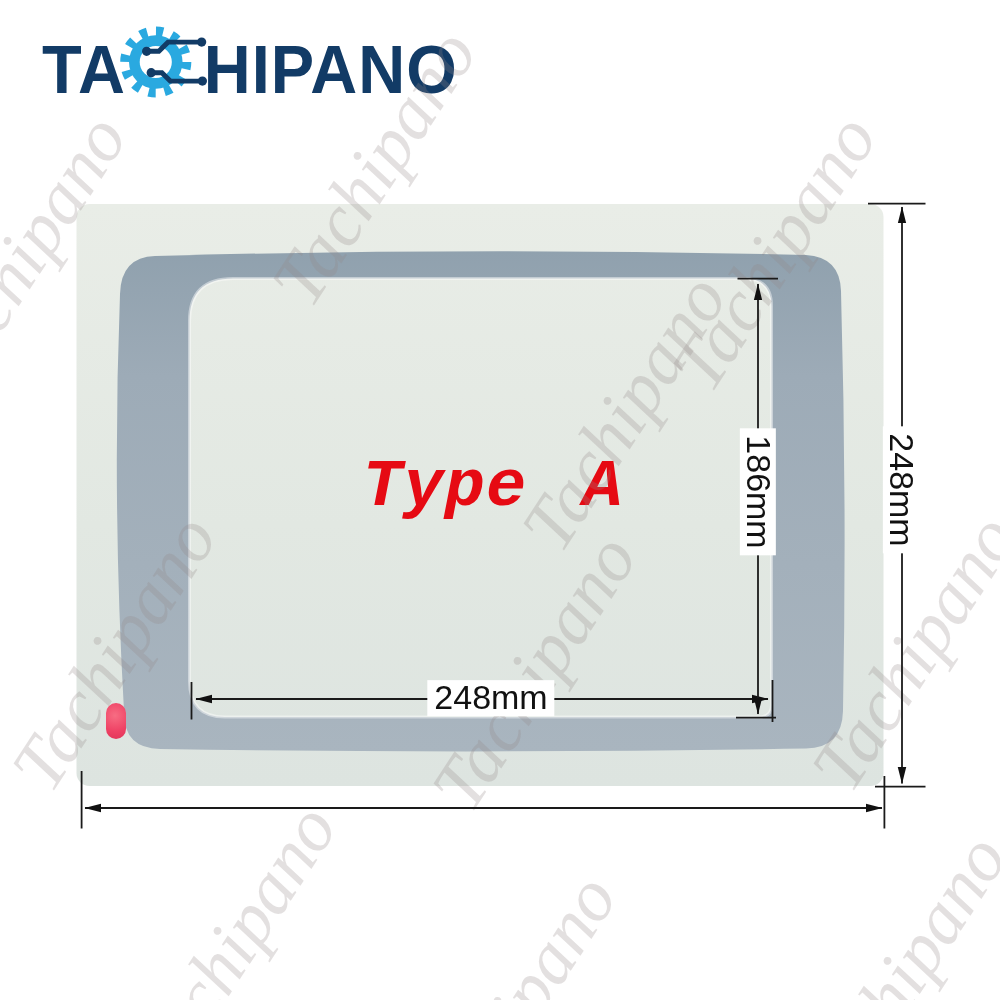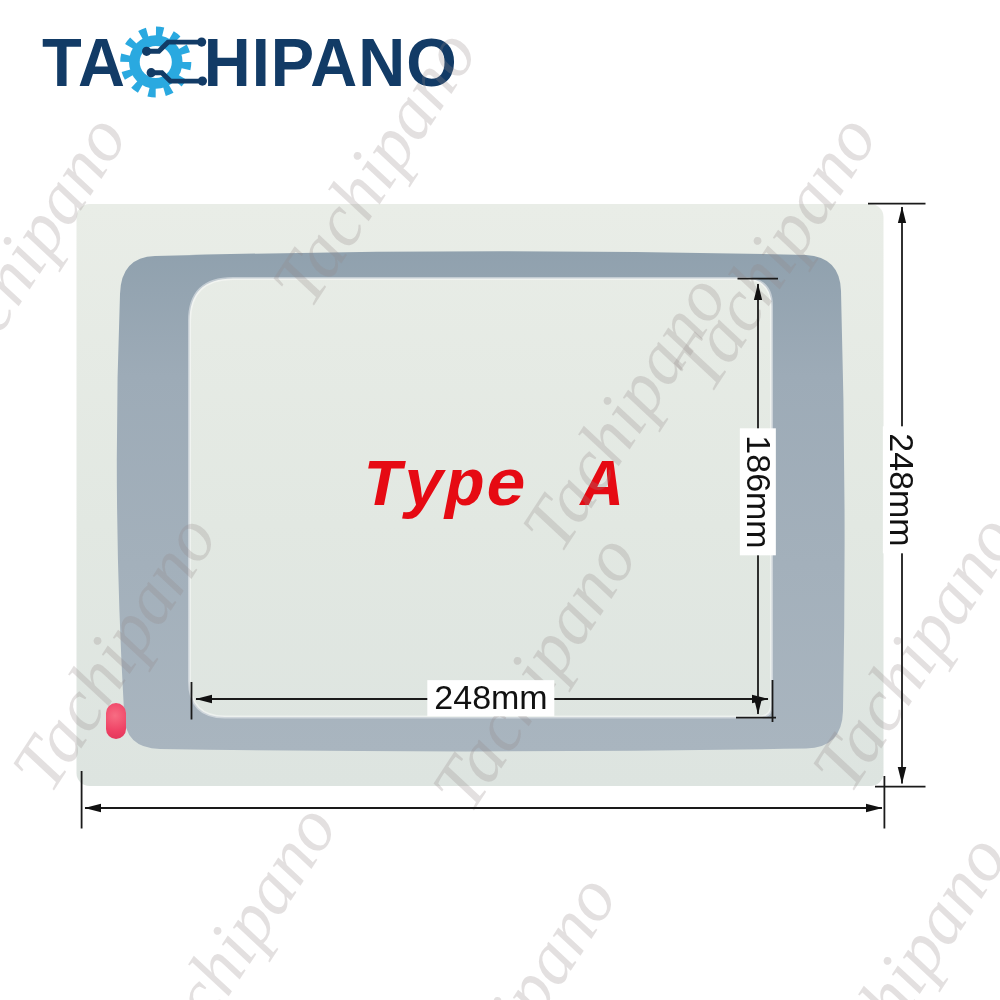--- a/index.html
+++ b/index.html
@@ -1,20 +1,20 @@
 <!DOCTYPE html>
 <html><head>
 <meta charset="utf-8">
 <style>
   html,body{margin:0;padding:0;background:#ffffff;}
   .stage{position:relative;width:1000px;height:1000px;background:#fff;overflow:hidden;
          font-family:"Liberation Sans",sans-serif;}
 
   
-  .logo{position:absolute;left:42px;top:22px;display:flex;align-items:center;height:80px;}
+  .logo{position:absolute;left:42px;top:22px;display:flex;align-items:flex-end;height:80px;}
   .logo .word{font-size:65px;font-weight:bold;letter-spacing:1px;color:#123b66;
               transform:scaleY(1.04);line-height:1;}
   .logo svg{width:104px;height:80px;margin:0 -16px 0 -10px;}
 
   
   .scene{position:absolute;left:0;top:0;width:1000px;height:1000px;}
 
   
   .led{position:absolute;left:106px;top:703px;width:20px;height:36px;border-radius:10px;
        background:radial-gradient(circle at 45% 35%, #f76d83, #ef4265 60%, #e03458);}

